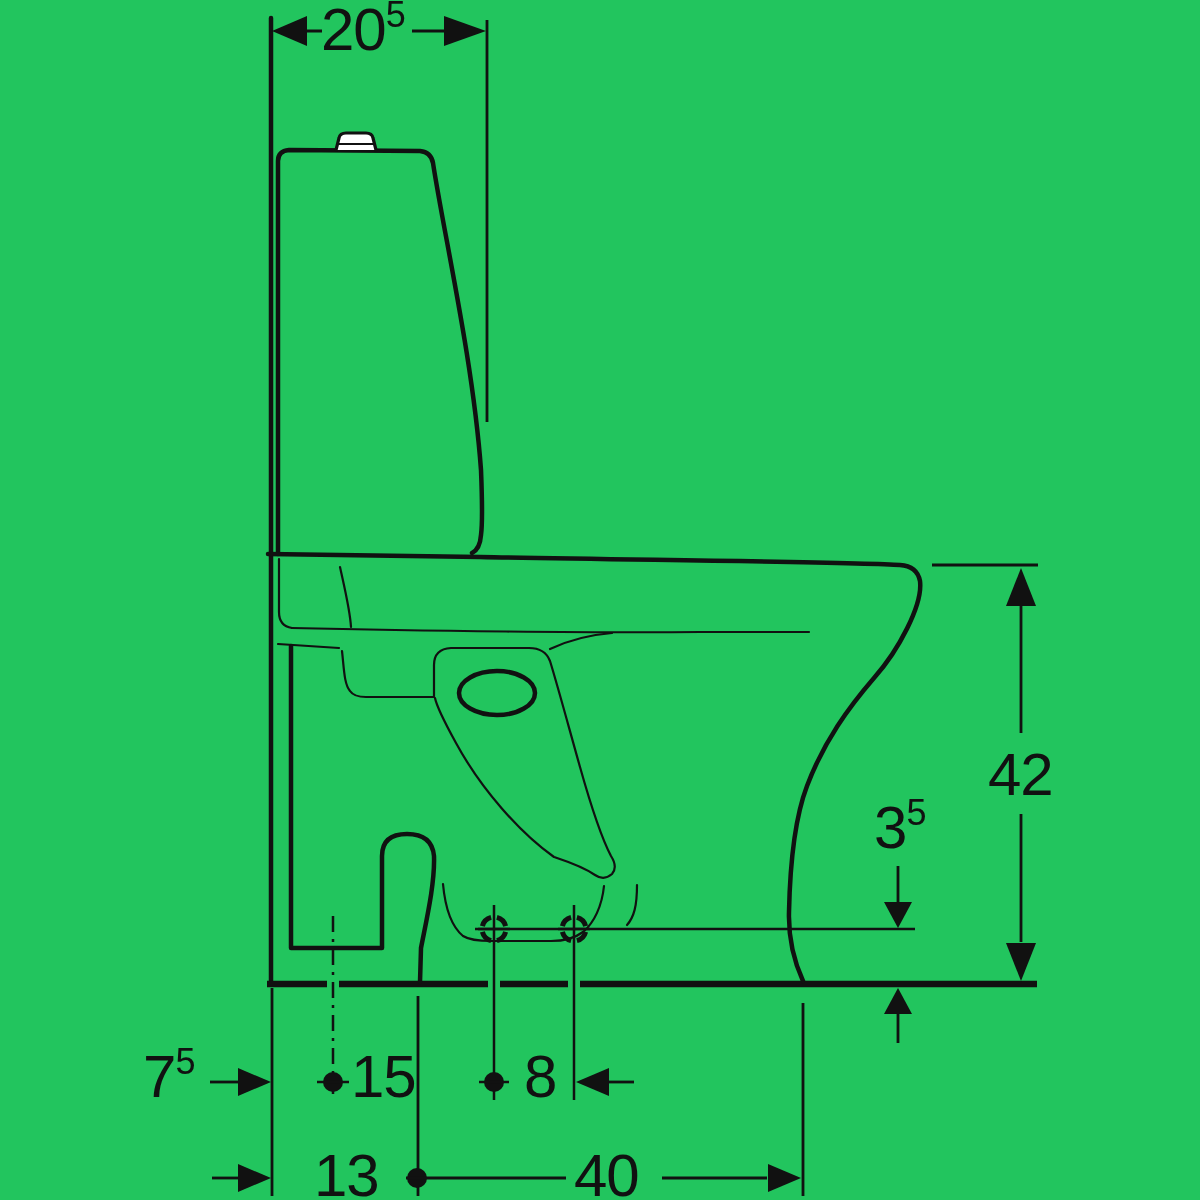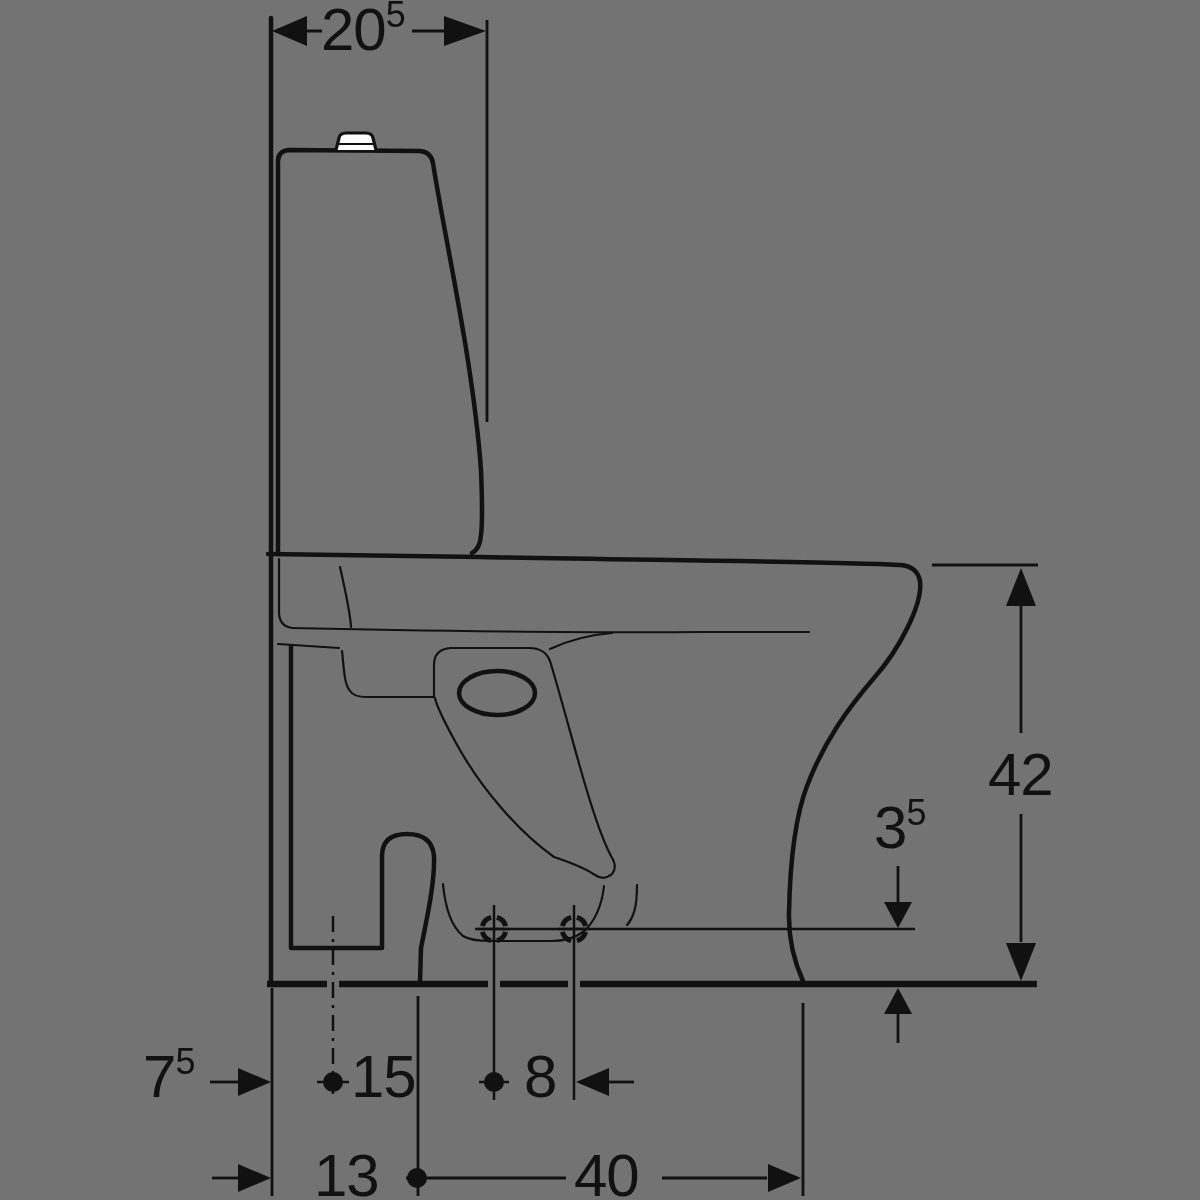--- a/index.html
+++ b/index.html
@@ -1,16 +1,16 @@
 <!DOCTYPE html>
 <html><head>
 <meta charset="utf-8">
 <style>
   html,body{margin:0;padding:0;background:#fff;}
-  .stage{position:relative;width:1200px;height:1200px;background:#737373;overflow:hidden;}
+  .stage{position:relative;width:1200px;height:1200px;background:#22c55e;overflow:hidden;}
   svg{position:absolute;left:0;top:0;}
   .outline{fill:none;stroke:#111;stroke-width:4.5;stroke-linecap:round;stroke-linejoin:round;}
   .floor{fill:none;stroke:#111;stroke-width:6.5;stroke-linecap:butt;}
   .detail{fill:none;stroke:#111;stroke-width:2.2;stroke-linecap:round;stroke-linejoin:round;}
   .dim{fill:none;stroke:#111;stroke-width:2.8;stroke-linecap:butt;}
   .thin{fill:none;stroke:#111;stroke-width:2.5;stroke-linecap:butt;}
   .arr{fill:#111;stroke:none;}
   .dot{fill:#111;stroke:none;}
   .ring{fill:none;stroke:#111;stroke-width:5;stroke-linecap:butt;}
   .dimtext{font-family:"Liberation Sans","DejaVu Sans",sans-serif;font-size:60px;fill:#111;letter-spacing:-1px;}

